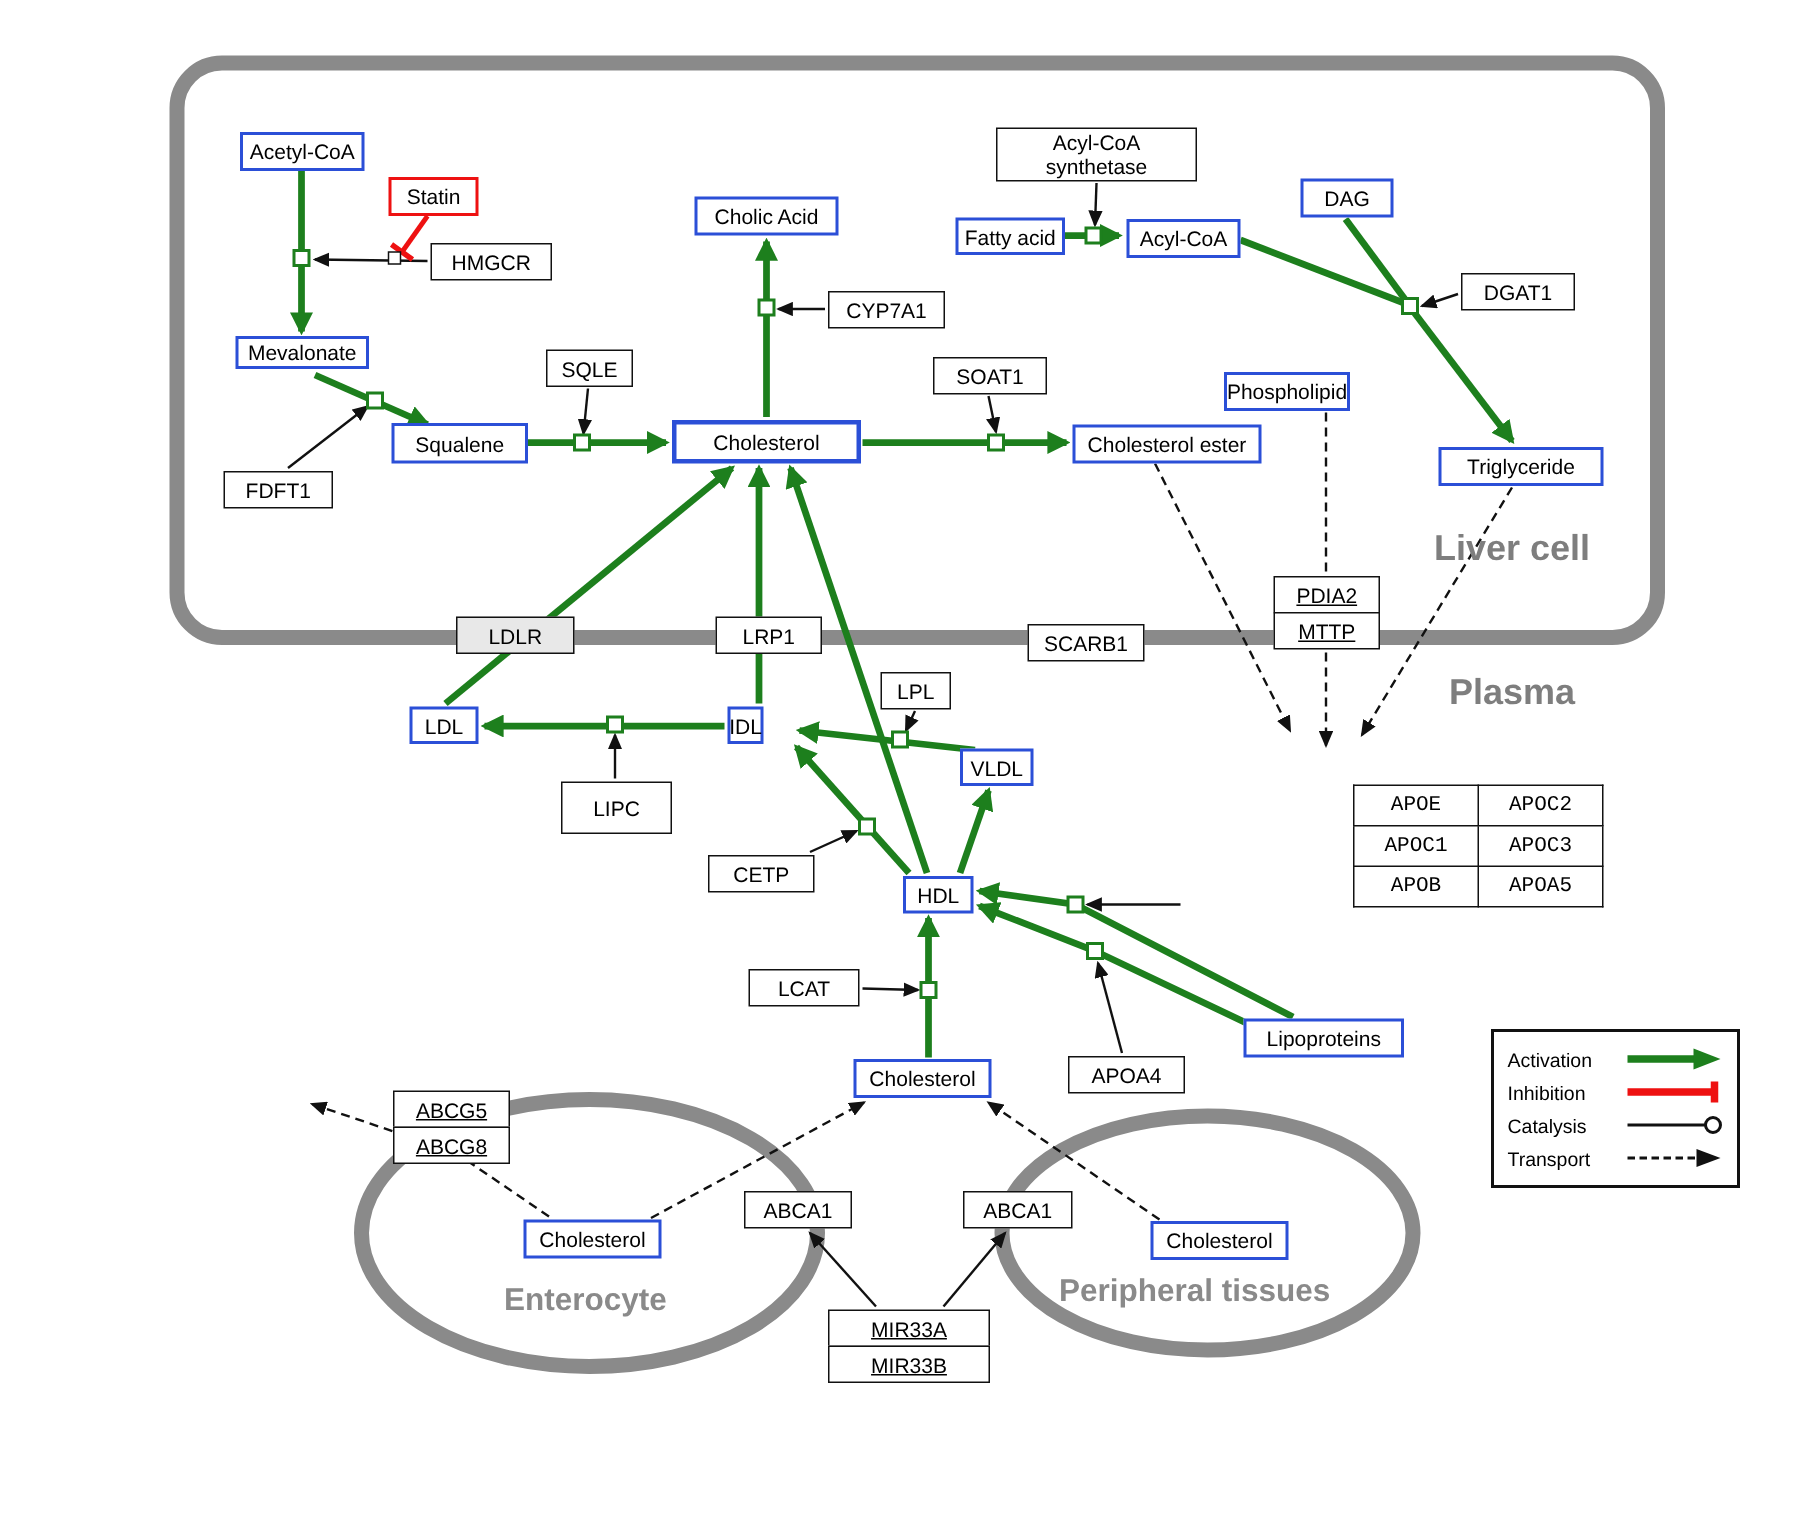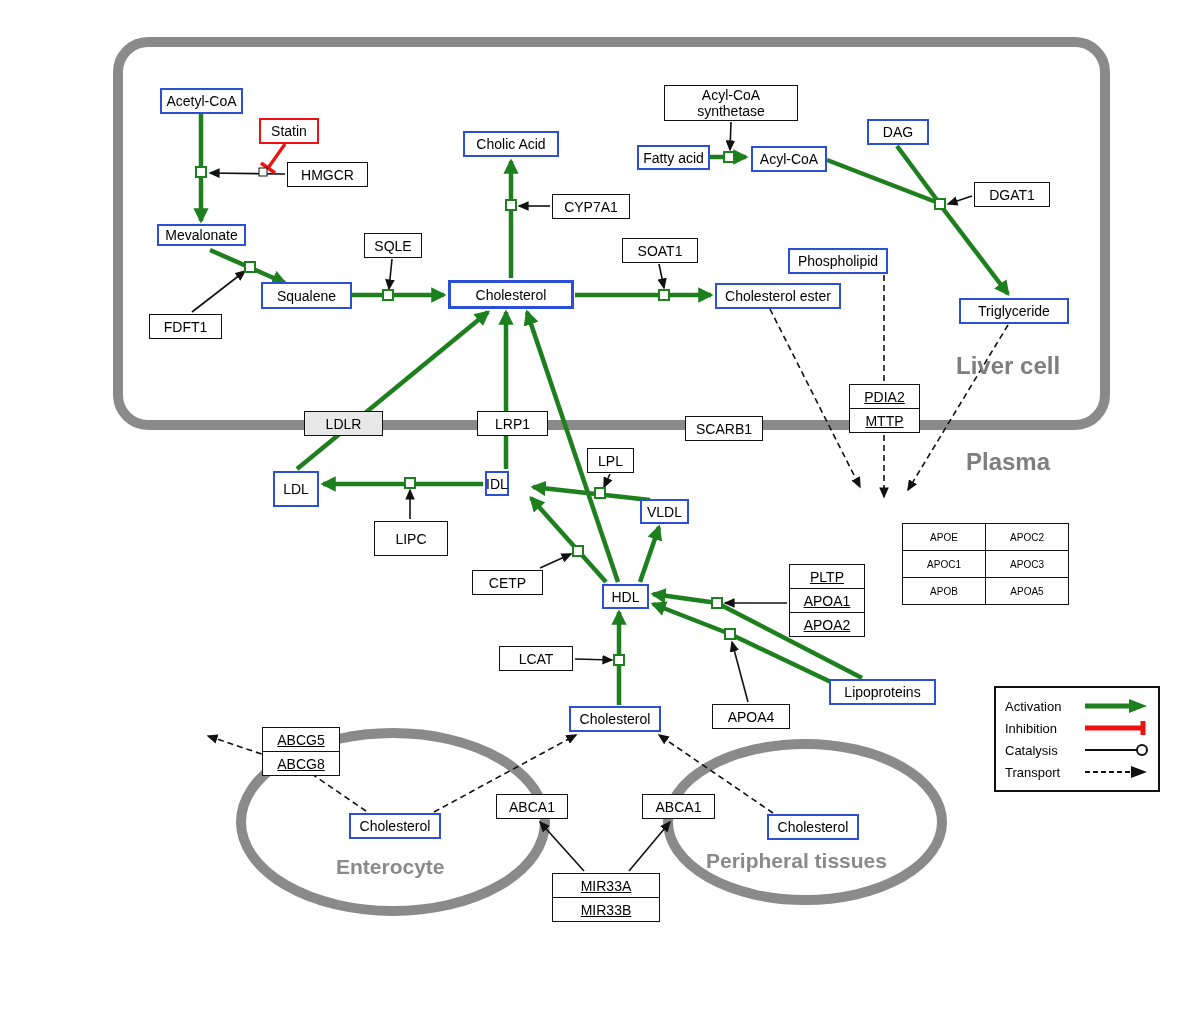--- a/index.html
+++ b/index.html
@@ -13,21 +13,21 @@
   .metab.major{border-width:3px;}
   .red{border:2px solid #ee1111;}
   .grayfill{background:#e8e8e8;}
   .two-line{flex-direction:column;line-height:16px;}
   .stack{position:absolute;z-index:3;display:flex;flex-direction:column;}
   .stack .cell{border:1px solid #111;background:#fff;height:25px;display:flex;align-items:center;
                justify-content:center;font-size:14px;box-sizing:border-box;margin-top:-1px;text-decoration:underline;}
   .stack .cell:first-child{margin-top:0;}
   .apo-table{position:absolute;z-index:3;border-collapse:collapse;}
   .apo-table td{border:1px solid #111;background:#fff;width:80px;height:24px;text-align:center;
-                font-size:10px;font-family:Liberation Sans, sans-serif;}
+                font-size:14px;font-family:Liberation Mono, monospace;}
   .comp-label{position:absolute;z-index:2;font-weight:bold;color:#7e7e7e;}
   .legend{position:absolute;z-index:3;background:#fff;border:2px solid #111;box-sizing:border-box;
           padding:7px 9px;display:flex;flex-direction:column;justify-content:space-between;text-align:right;}
   .lrow{display:flex;align-items:center;justify-content:space-between;height:22px;font-size:13px;color:#000;}
   .lrow .glyph{margin-left:10px;}
 </style>
 </head>
 <body>
 
 <div id="canvas">
@@ -126,24 +126,24 @@
   <div class="comp-label" style="left:706px;top:849px;font-size:21px;color:#8a8a8a;">Peripheral tissues</div>
 
   <div class="node metab" style="left:160px;top:88px;width:83px;height:26px">Acetyl-CoA</div>
   <div class="node metab" style="left:157px;top:224px;width:89px;height:22px">Mevalonate</div>
   <div class="node metab" style="left:261px;top:282px;width:91px;height:27px">Squalene</div>
   <div class="node metab major" style="left:448px;top:280px;width:126px;height:29px">Cholesterol</div>
   <div class="node metab" style="left:463px;top:131px;width:96px;height:26px">Cholic Acid</div>
   <div class="node metab" style="left:637px;top:145px;width:73px;height:25px">Fatty acid</div>
   <div class="node metab" style="left:751px;top:146px;width:76px;height:26px">Acyl-CoA</div>
   <div class="node metab" style="left:867px;top:119px;width:62px;height:26px">DAG</div>
-  <div class="node metab" style="left:788px;top:248px;width:100px;height:26px">Phospholipid</div>
+  <div class="node metab" style="left:816px;top:248px;width:84px;height:26px">Phospholipid</div>
   <div class="node metab" style="left:715px;top:283px;width:126px;height:26px">Cholesterol ester</div>
   <div class="node metab" style="left:959px;top:298px;width:110px;height:26px">Triglyceride</div>
-  <div class="node metab" style="left:273px;top:471px;width:46px;height:36px">LDL</div>
+  <div class="node metab" style="left:273px;top:471px;width:46px;height:25px">LDL</div>
   <div class="node metab" style="left:485px;top:471px;width:24px;height:25px">IDL</div>
   <div class="node metab" style="left:640px;top:499px;width:49px;height:25px">VLDL</div>
   <div class="node metab" style="left:602px;top:584px;width:47px;height:25px">HDL</div>
   <div class="node metab" style="left:569px;top:706px;width:92px;height:26px">Cholesterol</div>
   <div class="node metab" style="left:829px;top:679px;width:107px;height:26px">Lipoproteins</div>
   <div class="node metab" style="left:349px;top:813px;width:92px;height:26px">Cholesterol</div>
   <div class="node metab" style="left:767px;top:814px;width:92px;height:26px">Cholesterol</div>
 
   <div class="node red" style="left:259px;top:118px;width:60px;height:26px">Statin</div>
   <div class="node" style="left:287px;top:162px;width:81px;height:25px">HMGCR</div>
@@ -167,25 +167,20 @@
   <div class="node" style="left:496px;top:794px;width:72px;height:25px">ABCA1</div>
   <div class="node" style="left:642px;top:794px;width:73px;height:25px">ABCA1</div>
 
   <div class="stack" style="left:849px;top:384px;width:71px">
     <div class="cell">PDIA2</div>
     <div class="cell">MTTP</div>
   </div>
   <div class="stack" style="left:262px;top:727px;width:78px">
     <div class="cell grayfill">ABCG5</div>
     <div class="cell">ABCG8</div>
-  </div>
-  <div class="stack" style="left:789px;top:564px;width:76px">
-    <div class="cell grayfill">PLTP</div>
-    <div class="cell">APOA1</div>
-    <div class="cell">APOA2</div>
   </div>
   <div class="stack" style="left:552px;top:873px;width:108px">
     <div class="cell grayfill">MIR33A</div>
     <div class="cell">MIR33B</div>
   </div>
 
   <table class="apo-table" style="left:902px;top:523px">
     <tbody>
         <tr>
       <td>APOE</td>

